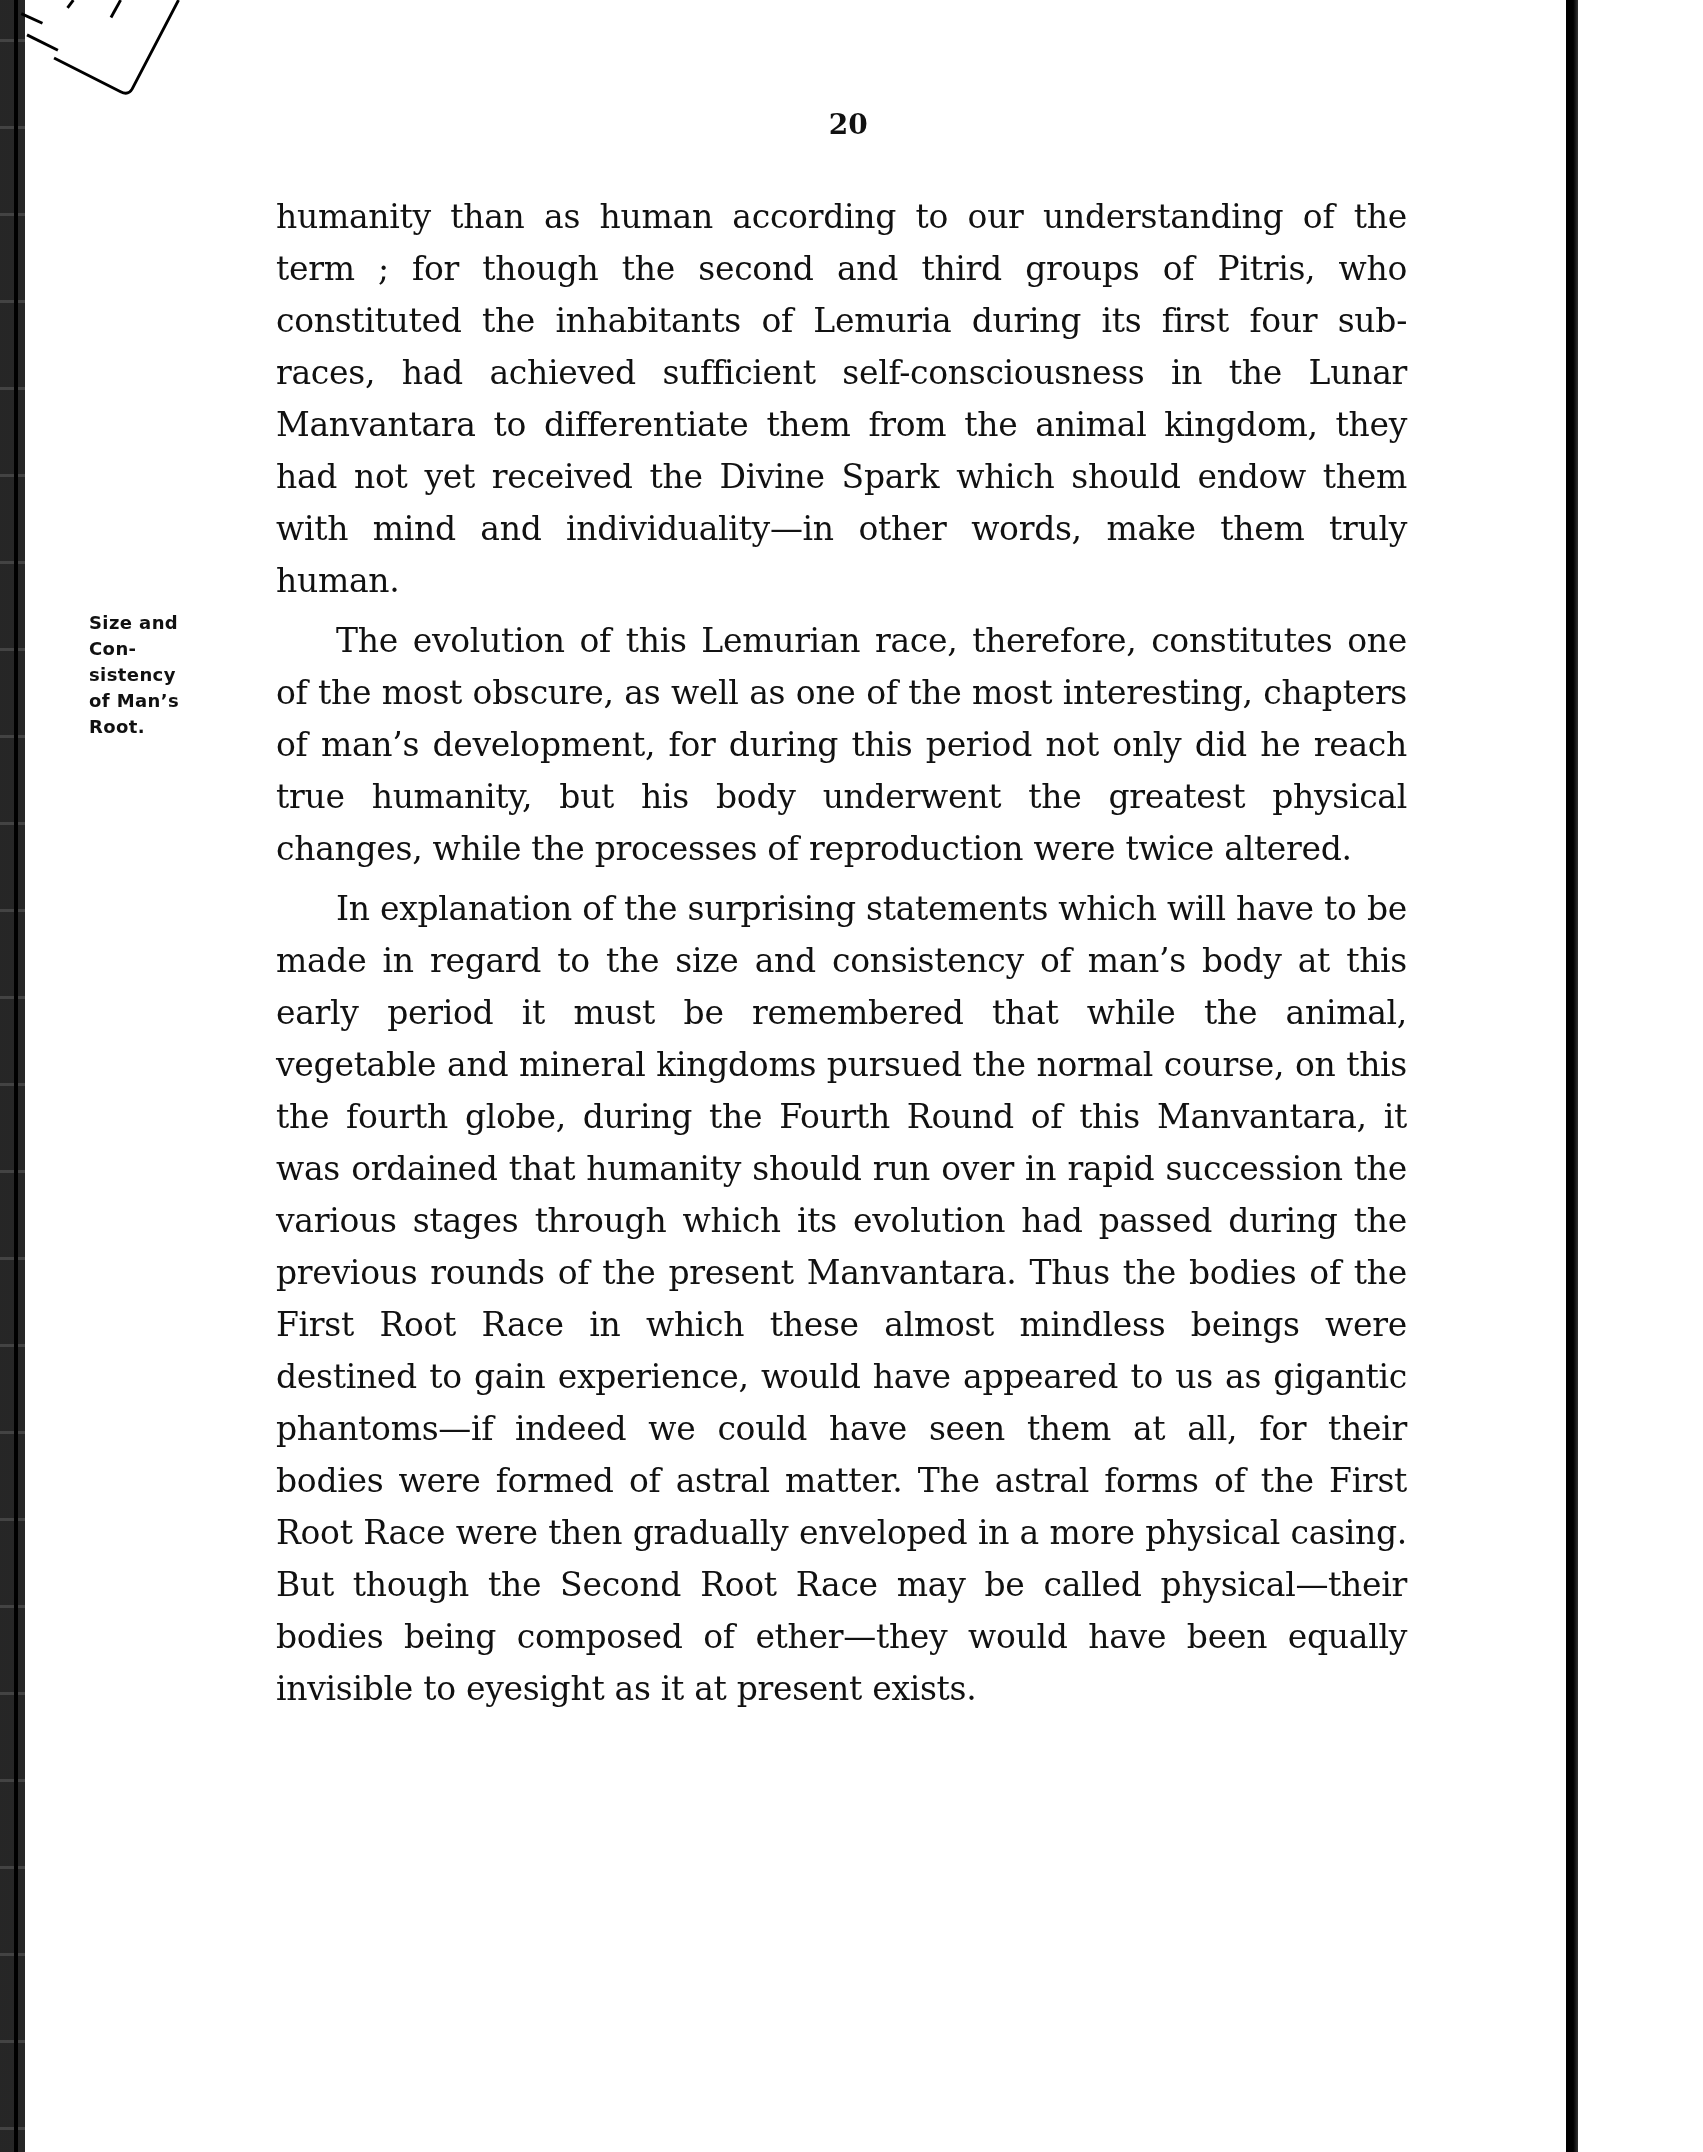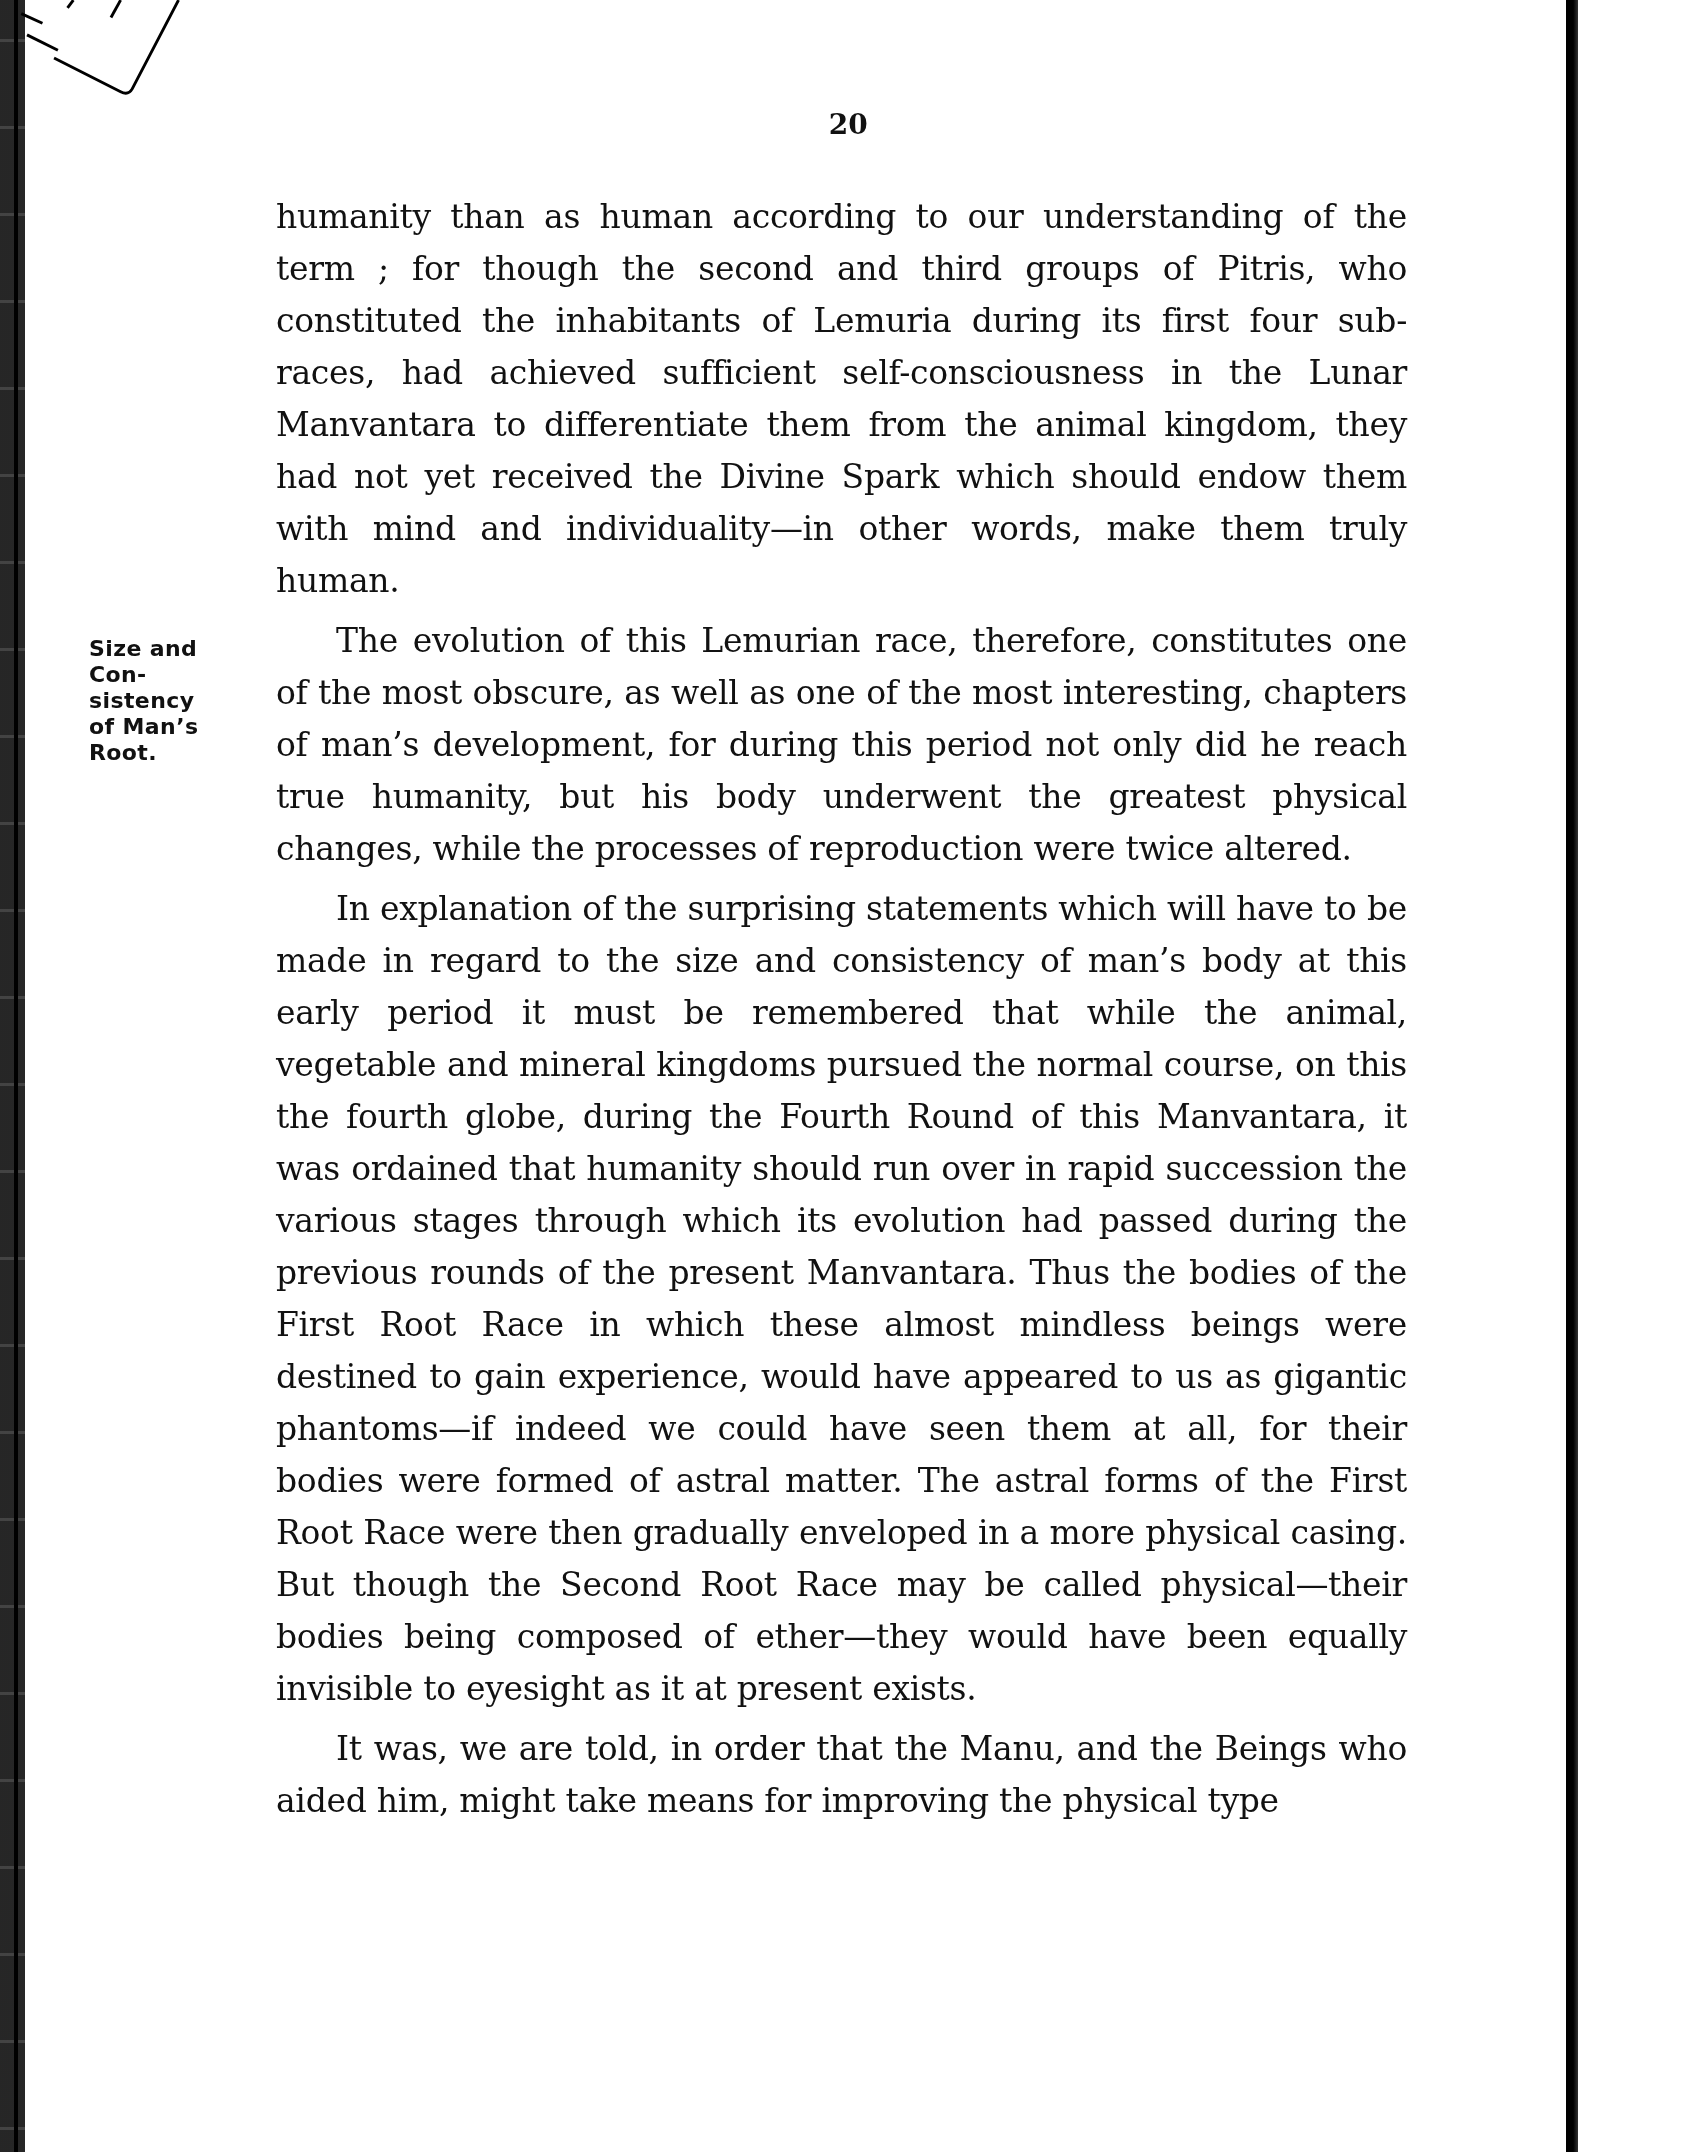--- a/index.html
+++ b/index.html
@@ -28,23 +28,23 @@
   }
   .page-number span { position: relative; left: -19.3px; }
   .text-column {
     position: absolute; left: 268px; top: 183px; width: 1147px;
     font-size: 33px; line-height: 52px; text-align: justify; letter-spacing: -0.3px;
   }
   .text-column p { margin: 8px; }
   .text-column p.indent { text-indent: 60px; }
   .text-column p.gap { margin-top: 3.9px; }
   .sidenote {
-    position: absolute; left: 89px; top: 636px; width: 135px;
+    position: absolute; left: 89px; top: 610px; width: 135px;
     font-family: "DejaVu Sans", "Liberation Sans", sans-serif; font-weight: bold;
-    font-size: 22px; line-height: 26px; letter-spacing: 0.4px;
+    font-size: 18px; line-height: 26px; letter-spacing: 0.4px;
   }
   .sidenote div { white-space: nowrap; }
 </style>
 </head>
 <body>
 
 <div class="scan-edge-left"></div>
 <div class="scan-edge-left-2"></div>
 <svg class="scan-mark" viewBox="0 0 200 120">
   <path d="M22 14 L44 24" stroke="#000" stroke-width="3" fill="none"></path>
@@ -62,15 +62,14 @@
   <div>Con-</div>
   <div>sistency</div>
   <div>of Man’s</div>
   <div>Root.</div>
 </div>
 
 <div class="text-column">
   <p>humanity than as human according to our understanding of the term ; for though the second and third groups of Pitris, who constituted the inhabitants of Lemuria during its first four sub-races, had achieved sufficient self-consciousness in the Lunar Manvantara to differentiate them from the animal kingdom, they had not yet received the Divine Spark which should endow them with mind and individuality—in other words, make them truly human.</p>
   <p class="indent">The evolution of this Lemurian race, therefore, constitutes one of the most obscure, as well as one of the most interesting, chapters of man’s development, for during this period not only did he reach true humanity, but his body underwent the greatest physical changes, while the processes of reproduction were twice altered.</p>
   <p class="indent">In explanation of the surprising statements which will have to be made in regard to the size and consistency of man’s body at this early period it must be remembered that while the animal, vegetable and mineral kingdoms pursued the normal course, on this the fourth globe, during the Fourth Round of this Manvantara, it was ordained that humanity should run over in rapid succession the various stages through which its evolution had passed during the previous rounds of the present Manvantara.  Thus the bodies of the First Root Race in which these almost mindless beings were destined to gain experience, would have appeared to us as gigantic phantoms—if indeed we could have seen them at all, for their bodies were formed of astral matter.  The astral forms of the First Root Race were then gradually enveloped in a more physical casing.  But though the Second Root Race may be called physical—their bodies being composed of ether—they would have been equally invisible to eyesight as it at present exists.</p>
-  <p class="indent gap">It was, we are told, in order that the Manu, and the Beings who aided him, might take means for improving the physical type</p>
 </div>
 
 
 </body></html>

